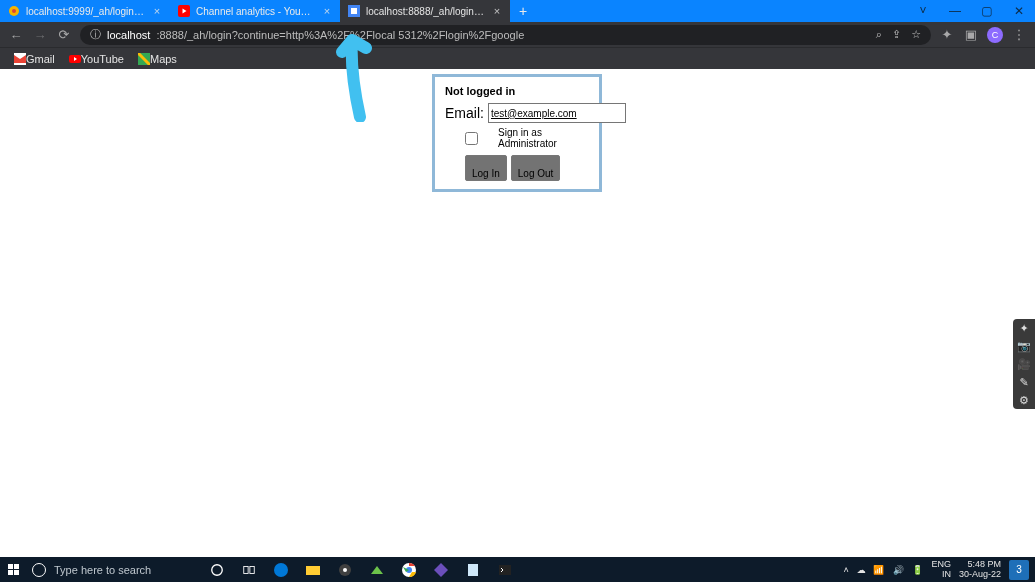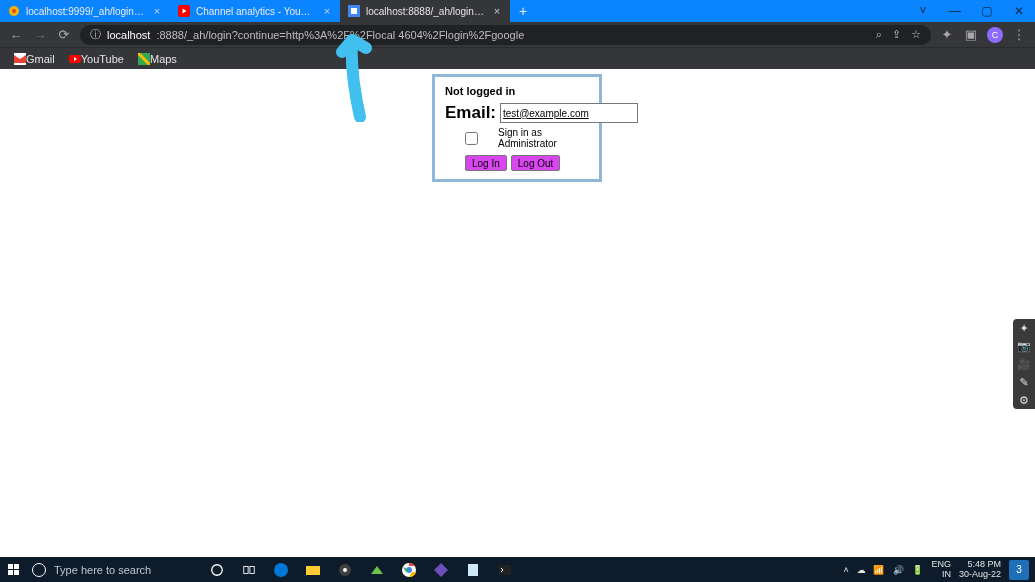--- a/index.html
+++ b/index.html
@@ -36,25 +36,25 @@
   .bm .bm-ico { width:12px; height:12px; display:inline-block; }
 
   
   .page { position:relative; width:100%; height: calc(582px - 22px - 25px - 22px - 25px); background:#fff; }
   .login-box {
     position:absolute; left:432px; top:5px; width:170px;
     border:3px solid #8fb8d8; padding:8px 10px; font-size:11px;
   }
   .login-box h3 { font-size:11px; font-weight:bold; margin-bottom:6px; }
   .fld-row { display:flex; align-items:center; gap:4px; margin-bottom:4px; }
-  .fld-row label { font-size:17px;font-weight:bold; }
+  .fld-row label { font-size:14px; }
   .fld-row input[type=text] { flex:1; font-size:10px; padding:0 2px; height:20px; border:1px solid #767676;text-decoration:underline; }
   .chk-row { display:flex; align-items:center; gap:20px; margin:2px 0 6px 20px; font-size:10px; }
   .btn-row { display:flex; gap:4px; margin-left:20px;}
-  .btn-row button { font-size:10px; padding:1px 6px; height:16px; border:1px solid #767676; background:#d946ef; border-radius:2px;}
+  .btn-row button { font-size:10px; padding:12px 6px; height:16px; border:1px solid #767676; background:#737373; border-radius:2px;}
 
   
   .arrow { position:absolute; left:330px; top:-47px; pointer-events:none; }
 
   
   .float-tools { position:absolute; right:0; top:250px; width:22px; background:#3a3a3a; border-radius:4px 0 0 4px; display:flex; flex-direction:column;}
   .float-tools div { height:18px; color:#ddd; font-size:11px; display:flex; align-items:center; justify-content:center; }
 
   
   .taskbar { position:absolute; left:0; right:0; bottom:0; height:25px; background:#0d1b2a; display:flex; align-items:center; }
@@ -111,21 +111,21 @@
   </div>
 </div>
 
 <div class="toolbar">
   <span class="nav-ico">←</span>
   <span class="nav-ico dim">→</span>
   <span class="nav-ico">⟳</span>
   <div class="omnibox">
     <span>ⓘ</span>
     <span class="host">localhost</span>
-    <span>:8888/_ah/login?continue=http%3A%2F%2Flocal                4604%2Flogin%2Fgoogle</span>
+    <span>:8888/_ah/login?continue=http%3A%2F%2Flocal                5312%2Flogin%2Fgoogle</span>
     <span class="omni-right">
       <span>⌕</span>
       <span>⇪</span>
       <span>☆</span>
     </span>
   </div>
   <span class="nav-ico">✦</span>
   <span class="nav-ico">▣</span>
   <span class="avatar">C</span>
   <span class="nav-ico">⋮</span>

